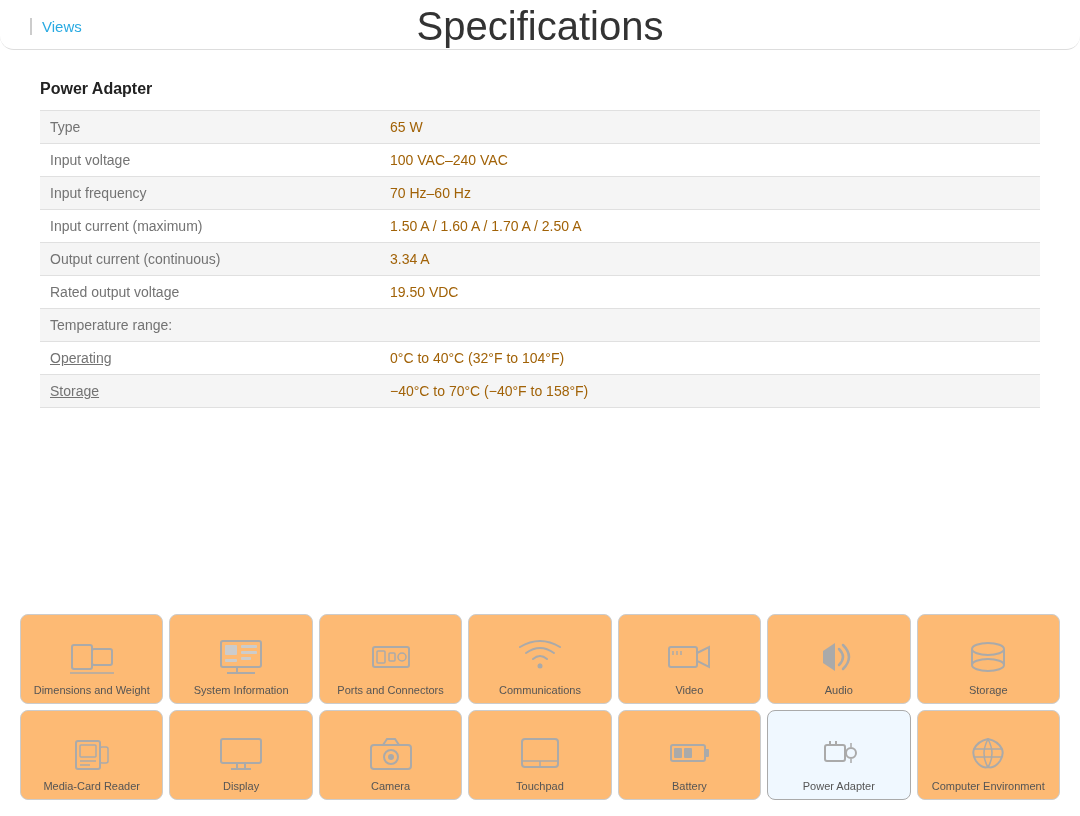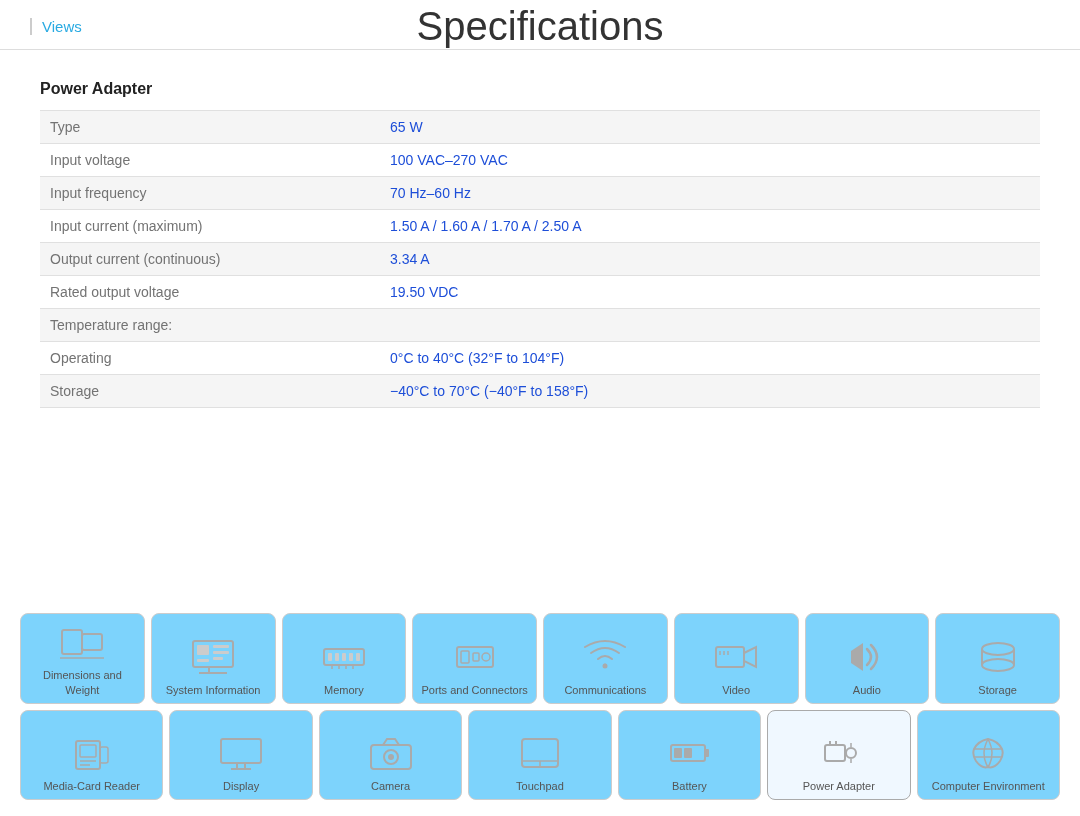--- a/index.html
+++ b/index.html
@@ -12,20 +12,21 @@
       min-height: 816px;
     }
 
     
     .header {
       display: flex;
       align-items: center;
       padding: 18px 30px 14px 30px;
       border-bottom: 1px solid #ddd;
       position: relative;
+      border-radius: 14px;
     }
     .views-link {
       color: #29aae2;
       font-size: 15px;
       text-decoration: none;
       padding-left: 10px;
       border-left: 2px solid #ccc;
       cursor: pointer;
     }
     .page-title {
@@ -69,24 +70,25 @@
       background: #f5f5f5;
     }
     .specs-table tr:nth-child(even) {
       background: #fff;
     }
     .label-col {
       width: 340px;
       color: #737373;
     }
     .value-col {
-      color: #1d4ed8;
+      color: #a16207;
     }
     .indent {
       padding-left: 30px;
+      text-decoration: underline;
     }
 
     
     .nav-grid {
       position: absolute;
       bottom: 0;
       left: 0;
       right: 0;
       padding: 10px 20px 10px 20px;
       background: #fff;
@@ -100,21 +102,21 @@
       flex: 1;
       display: flex;
       flex-direction: column;
       align-items: center;
       justify-content: flex-end;
       border: 1px solid #ccc;
       border-radius: 8px;
       padding: 8px 4px 6px 4px;
       cursor: pointer;
       min-height: 90px;
-      background: #7dd3fc;
+      background: #fdba74;
     }
     .nav-item.active {
       background: #f0f8ff;
       border-color: #aaa;
     }
     .nav-icon {
       width: 48px;
       height: 40px;
       display: flex;
       align-items: center;
@@ -146,21 +148,21 @@
   <div class="section-heading">Power Adapter</div>
 
   <table class="specs-table">
     <tbody id="specs-tbody">
         <tr>
           <td class="label-col">Type</td>
           <td class="value-col">65 W</td>
         </tr>
         <tr>
           <td class="label-col">Input voltage</td>
-          <td class="value-col">100 VAC–270 VAC</td>
+          <td class="value-col">100 VAC–240 VAC</td>
         </tr>
         <tr>
           <td class="label-col">Input frequency</td>
           <td class="value-col">70 Hz–60 Hz</td>
         </tr>
         <tr>
           <td class="label-col">Input current (maximum)</td>
           <td class="value-col">1.50 A / 1.60 A / 1.70 A / 2.50 A</td>
         </tr>
         <tr>
@@ -212,37 +214,20 @@
       <line x1="18" y1="28" x2="18" y2="34" stroke="#aaa" stroke-width="2"></line>
       <line x1="8" y1="34" x2="36" y2="34" stroke="#aaa" stroke-width="2"></line>
     </svg>
         </div>
         <div class="nav-label">System
 Information</div>
       </div>
       <div class="nav-item">
         <div class="nav-icon">
           <svg xmlns="http://www.w3.org/2000/svg" width="44" height="36" viewBox="0 0 44 36">
-      <rect x="2" y="10" width="40" height="16" rx="2" fill="none" stroke="#aaa" stroke-width="2"></rect>
-      <rect x="6" y="14" width="4" height="8" rx="1" fill="#ccc"></rect>
-      <rect x="13" y="14" width="4" height="8" rx="1" fill="#ccc"></rect>
-      <rect x="20" y="14" width="4" height="8" rx="1" fill="#ccc"></rect>
-      <rect x="27" y="14" width="4" height="8" rx="1" fill="#ccc"></rect>
-      <rect x="34" y="14" width="4" height="8" rx="1" fill="#ccc"></rect>
-      <line x1="10" y1="26" x2="10" y2="30" stroke="#aaa" stroke-width="1.5"></line>
-      <line x1="17" y1="26" x2="17" y2="30" stroke="#aaa" stroke-width="1.5"></line>
-      <line x1="24" y1="26" x2="24" y2="30" stroke="#aaa" stroke-width="1.5"></line>
-      <line x1="31" y1="26" x2="31" y2="30" stroke="#aaa" stroke-width="1.5"></line>
-    </svg>
-        </div>
-        <div class="nav-label">Memory</div>
-      </div>
-      <div class="nav-item">
-        <div class="nav-icon">
-          <svg xmlns="http://www.w3.org/2000/svg" width="44" height="36" viewBox="0 0 44 36">
       <rect x="4" y="8" width="36" height="20" rx="2" fill="none" stroke="#aaa" stroke-width="2"></rect>
       <rect x="8" y="12" width="8" height="12" rx="1" fill="none" stroke="#aaa" stroke-width="1.5"></rect>
       <rect x="20" y="14" width="6" height="8" rx="1" fill="none" stroke="#aaa" stroke-width="1.5"></rect>
       <circle cx="33" cy="18" r="4" fill="none" stroke="#aaa" stroke-width="1.5"></circle>
     </svg>
         </div>
         <div class="nav-label">Ports and
 Connectors</div>
       </div>
       <div class="nav-item">

